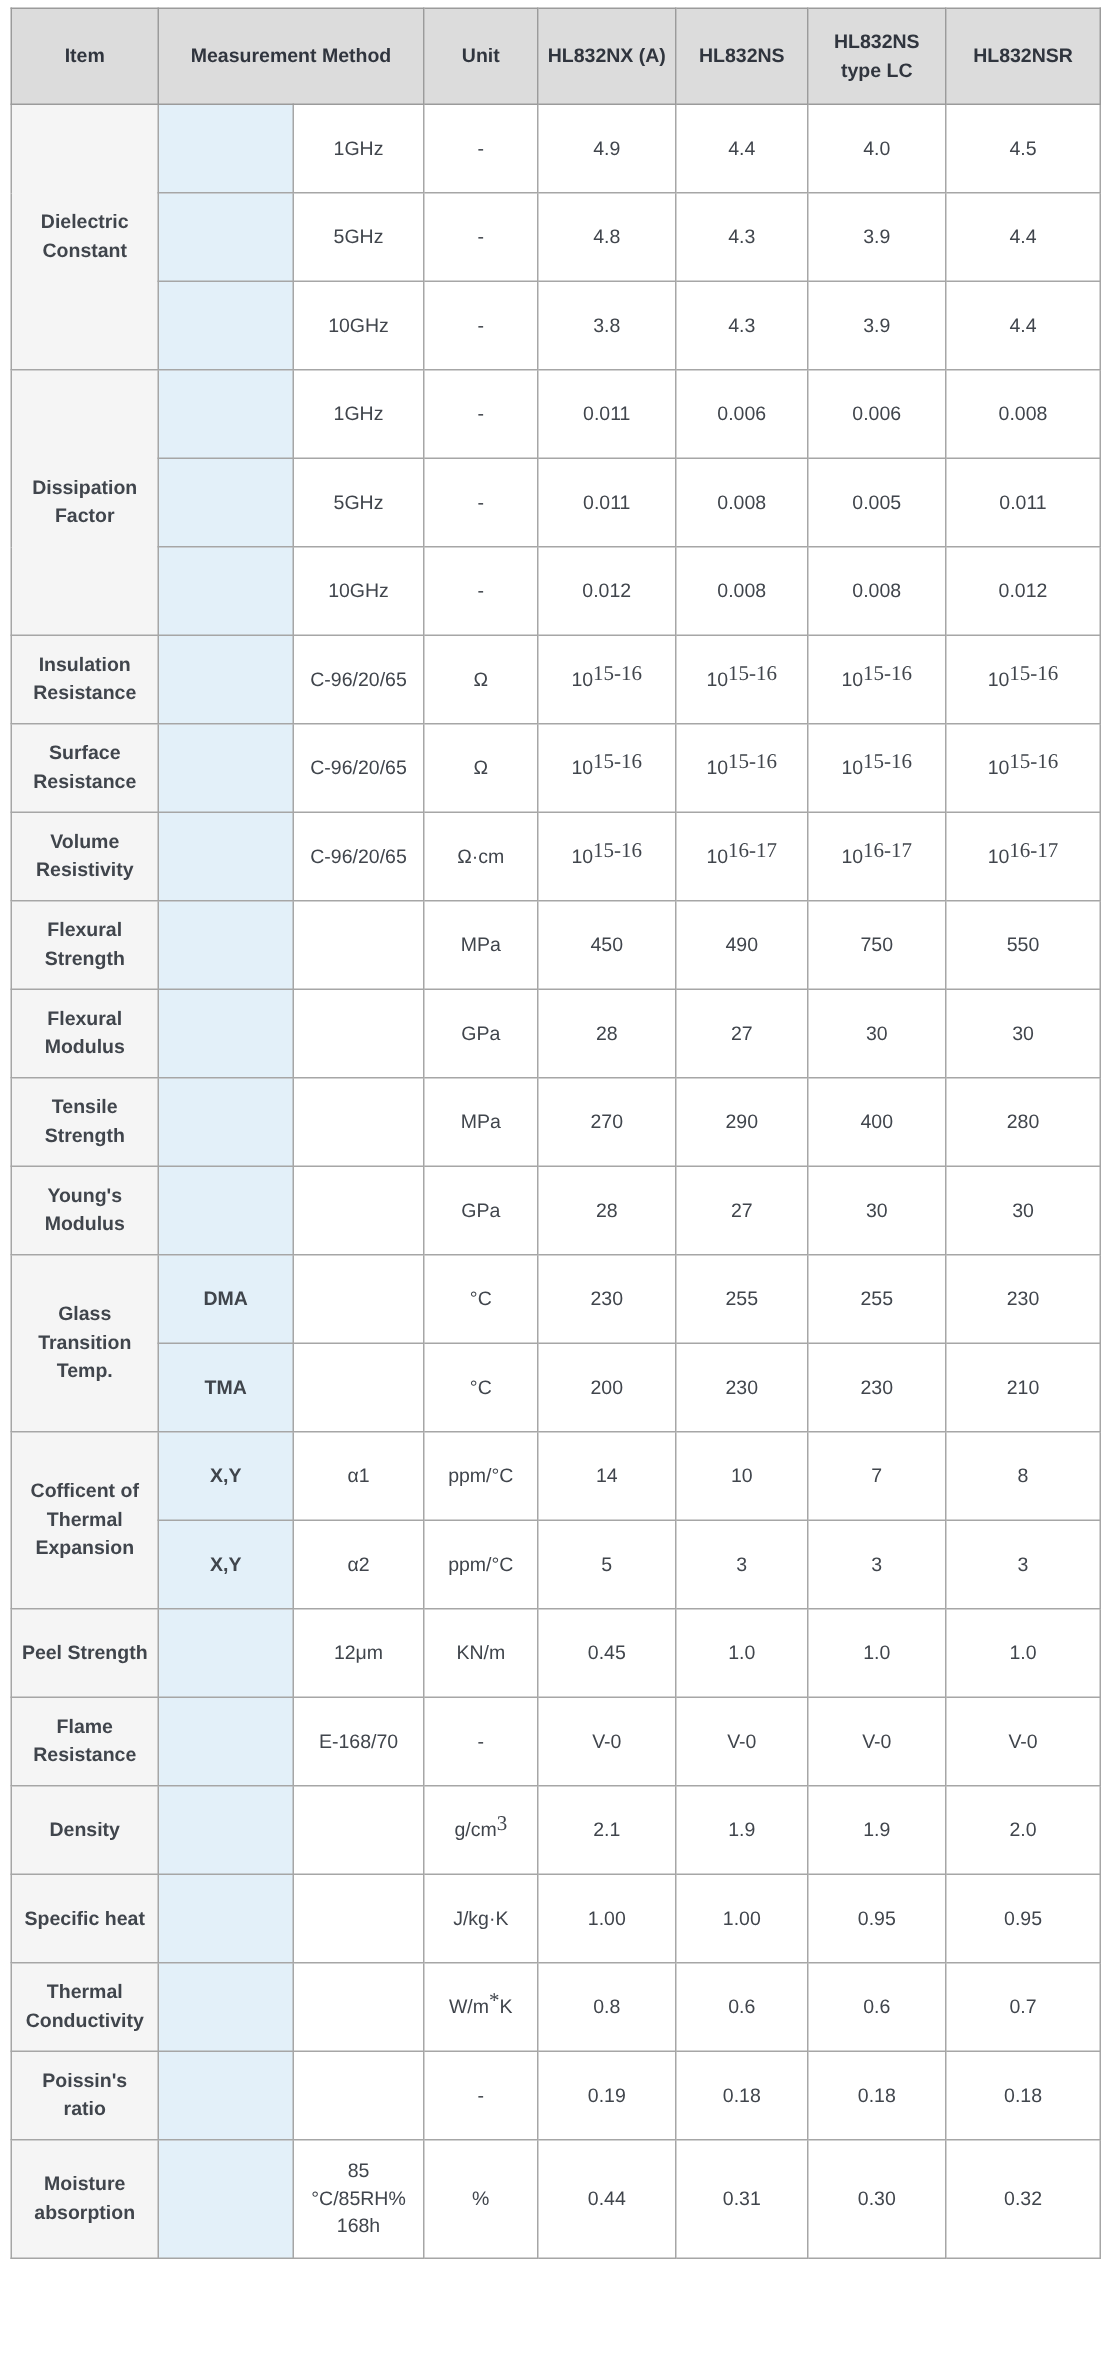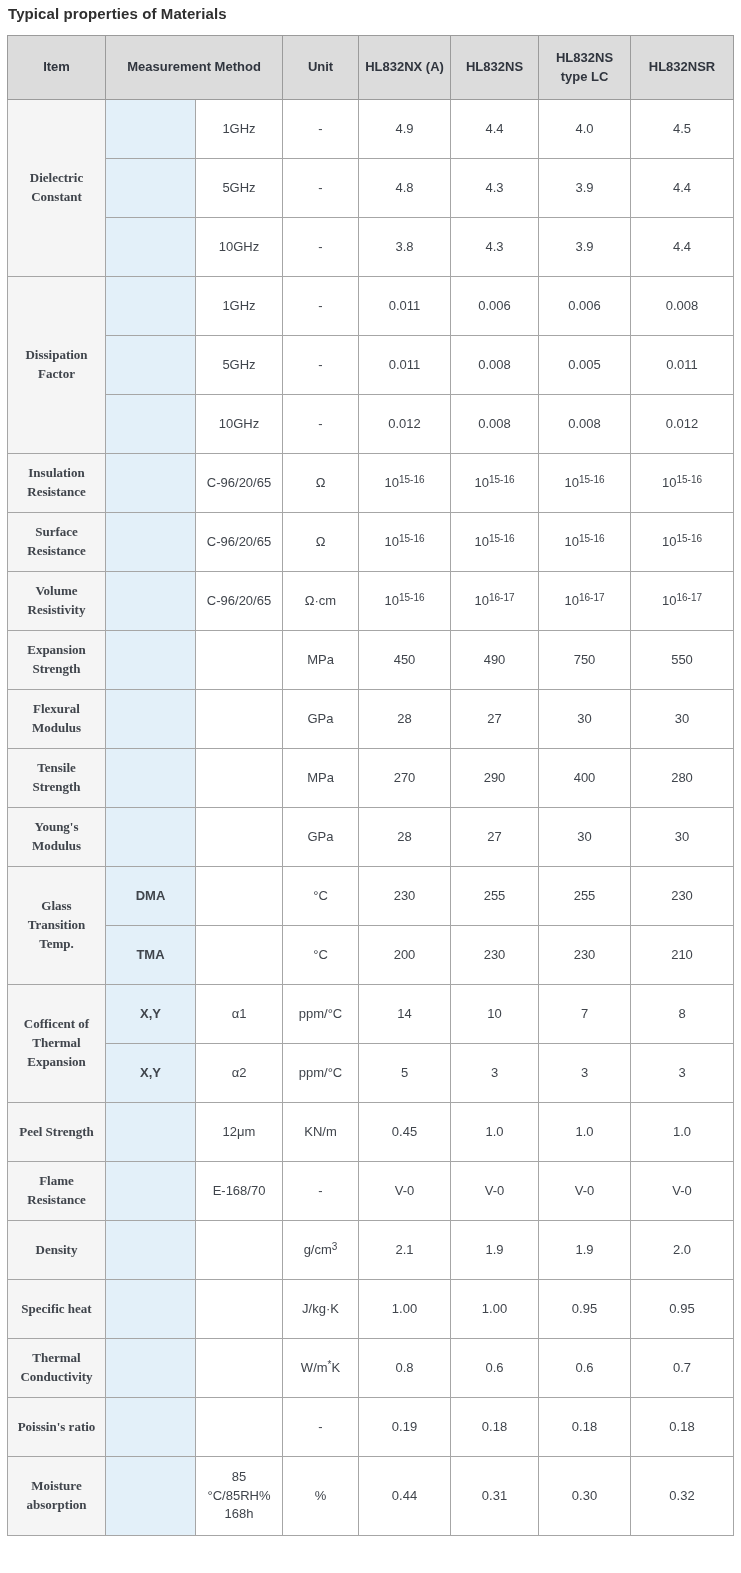--- a/index.html
+++ b/index.html
@@ -51,39 +51,38 @@
   }
   table.props td { height: 59px; color: var(--text); }
   td.item {
     background: var(--item-bg);
     font-weight: 700;
     color: #3a3f46;
     text-align: left;
     padding-left: 11px;
     padding-right: 6px;
     line-height: 1.5;
-    font-family: Liberation Serif, serif;
   }
   td.method-a {
     background: var(--method-bg);
     font-weight: 700;
     color: #2d3440;
   }
   sup {
-    font-size: 10px;
+    font-size: 14px;
     line-height: 0;
     vertical-align: 4px;
+    font-family: Liberation Serif, serif;
   }
   tr.tall td { height: 79px; }
 </style>
 </head>
 <body>
 
 <div class="page">
-  <h1 class="page-title">Typical properties of Materials</h1>
 
   <table class="props">
     <colgroup>
         <col style="width: 98px;">
         <col style="width: 90px;">
         <col style="width: 87px;">
         <col style="width: 76px;">
         <col style="width: 92px;">
         <col style="width: 88px;">
         <col style="width: 92px;">
@@ -181,21 +180,21 @@
           <td class="item" rowspan="1">Volume Resistivity</td>
           <td class="method-a"></td>
           <td>C-96/20/65</td>
           <td>Ω·cm</td>
           <td>10<sup>15-16</sup></td>
           <td>10<sup>16-17</sup></td>
           <td>10<sup>16-17</sup></td>
           <td>10<sup>16-17</sup></td>
         </tr>
         <tr>
-          <td class="item" rowspan="1">Expansion Strength</td>
+          <td class="item" rowspan="1">Flexural Strength</td>
           <td class="method-a"></td>
           <td></td>
           <td>MPa</td>
           <td>450</td>
           <td>490</td>
           <td>750</td>
           <td>550</td>
         </tr>
         <tr>
           <td class="item" rowspan="1">Flexural Modulus</td>

